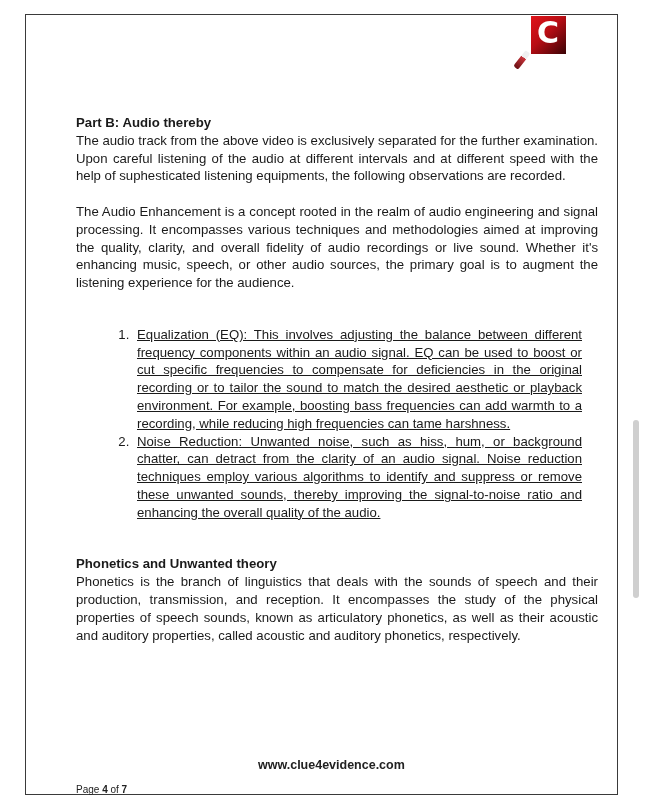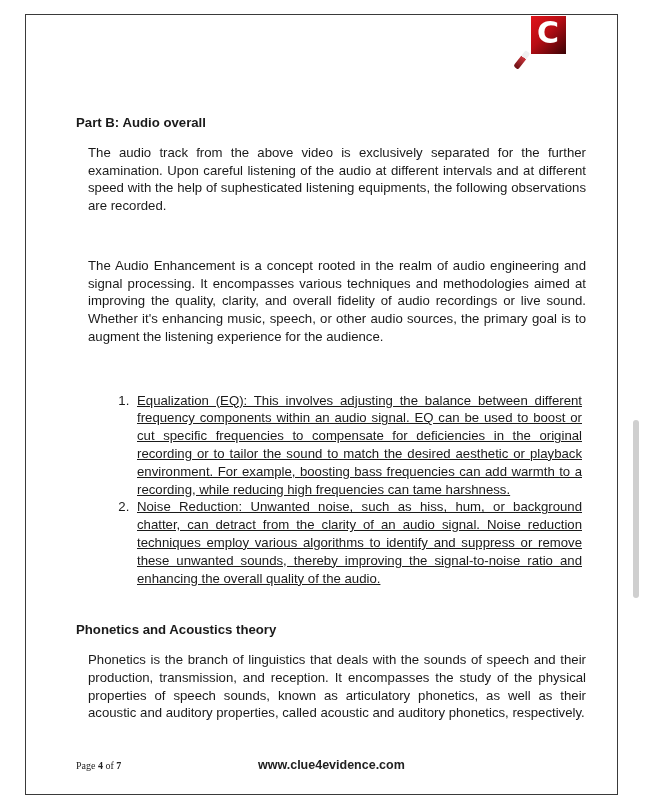--- a/index.html
+++ b/index.html
@@ -10,55 +10,55 @@
     .logo { position: absolute; left: 531px; top: 16px; width: 35px; height: 38px;
       background: linear-gradient(135deg, #e0141a 0%, #b80d14 45%, #3a0306 100%); }
     .logo-c { position: absolute; left: 6px; top: 2px; font-size: 30px; line-height: 30px;
       color: #ffffff; font-family: "DejaVu Sans", sans-serif; font-weight: bold; }
     .logo-handle { position: absolute; left: 525px; top: 52px; width: 6px; height: 20px;
       background: linear-gradient(180deg, #f0f0f0 0%, #f0f0f0 35%, #c8343a 36%, #6a1014 100%);
       transform: rotate(38deg); transform-origin: top center; border-radius: 2px; }
     .content { position: absolute; left: 76px; top: 114px; width: 522px;
       font-size: 13.2px; line-height: 17.8px; }
     .h { font-weight: bold; margin: 0; }
-    p { margin: 12px; text-align: justify; }
+    p { margin: 0; text-align: justify; }
     .gap { height: 17.8px; }
     ol { margin: 16px; padding-left: 41px; text-decoration: underline; }
     ol li { text-align: justify; padding-left: 4px; }
-    .footer-page { position: absolute; left: 76px; top: 760px; font-size: 10px; color: #222; font-family: Liberation Serif, serif; }
+    .footer-page { position: absolute; left: 76px; top: 784px; font-size: 10px; color: #222; }
     .footer-page b { font-weight: bold; }
     .footer-url { position: absolute; left: 258px; top: 758px; font-size: 12.5px; color: #222; font-weight: bold; }
     .scrollbar { position: absolute; left: 633px; top: 420px; width: 6px; height: 178px;
       background: #cfcfcf; border-radius: 3px; }
   </style>
 </head>
 <body>
 
 <div class="page-frame"></div>
 
 <div class="logo">
   <span class="logo-c">C</span>
 </div>
 <div class="logo-handle"></div>
 
 <div class="content">
-  <div class="h">Part B: Audio overall</div>
+  <div class="h">Part B: Audio thereby</div>
   <p>The audio track from the above video is exclusively separated for the further examination. Upon careful listening of the audio at different intervals and at different speed with the help of suphesticated listening equipments, the following observations are recorded.</p>
   <div class="gap"></div>
 
   <p>The Audio Enhancement is a concept rooted in the realm of audio engineering and signal processing. It encompasses various techniques and methodologies aimed at improving the quality, clarity, and overall fidelity of audio recordings or live sound. Whether it's enhancing music, speech, or other audio sources, the primary goal is to augment the listening experience for the audience.</p>
   <div class="gap"></div>
 
   <ol>
     <li>Equalization (EQ): This involves adjusting the balance between different frequency components within an audio signal. EQ can be used to boost or cut specific frequencies to compensate for deficiencies in the original recording or to tailor the sound to match the desired aesthetic or playback environment. For example, boosting bass frequencies can add warmth to a recording, while reducing high frequencies can tame harshness.</li>
     <li>Noise Reduction: Unwanted noise, such as hiss, hum, or background chatter, can detract from the clarity of an audio signal. Noise reduction techniques employ various algorithms to identify and suppress or remove these unwanted sounds, thereby improving the signal-to-noise ratio and enhancing the overall quality of the audio.</li>
   </ol>
   <div class="gap"></div>
 
-  <div class="h">Phonetics and Acoustics theory</div>
+  <div class="h">Phonetics and Unwanted theory</div>
   <p>Phonetics is the branch of linguistics that deals with the sounds of speech and their production, transmission, and reception. It encompasses the study of the physical properties of speech sounds, known as articulatory phonetics, as well as their acoustic and auditory properties, called acoustic and auditory phonetics, respectively.</p>
 </div>
 
 <div class="footer-page">
   <span>Page</span>
   <b>4</b>
   <span>of</span>
   <b>7</b>
 </div>
 <div class="footer-url">www.clue4evidence.com</div>

